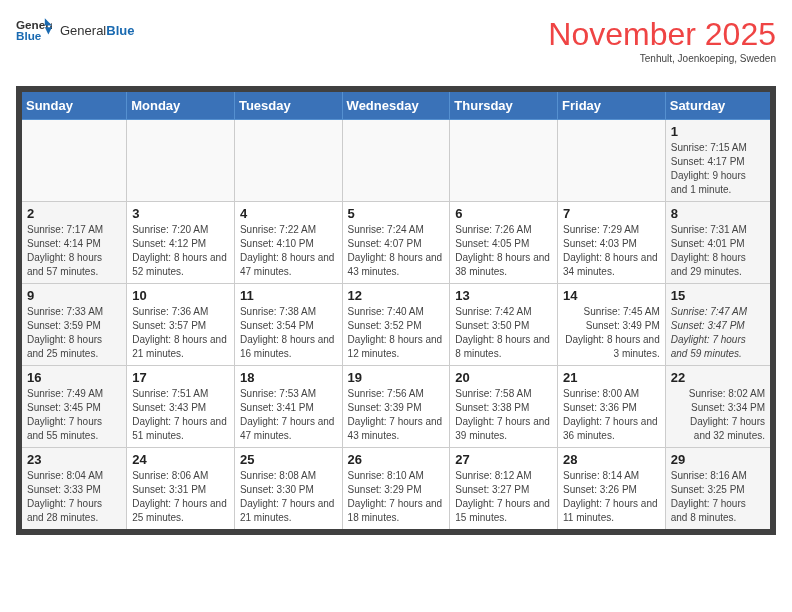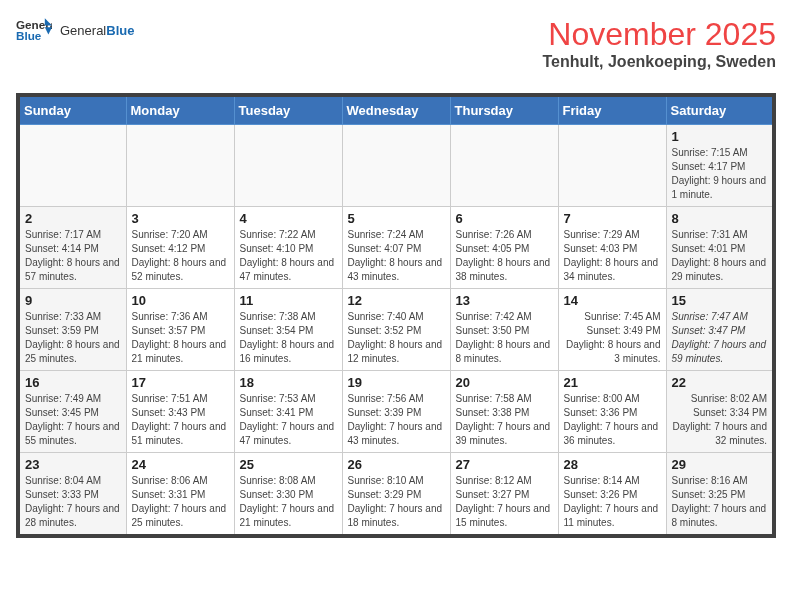--- a/index.html
+++ b/index.html
@@ -27,28 +27,27 @@
     }
     .title-area {
       text-align: right;
     }
     .month-title {
       font-size: 32px;
       font-weight: normal;
       color: #ef4444;
     }
     .location {
-      font-size: 16px;
+      font-size: 10px;
       color: #444;
-      font-weight: bold;
     }
     .calendar {
       width: 100%;
       border-collapse: collapse;
-      border: 4px solid #404040;
+      border: 6px solid #404040;
       margin-top: 22px;
     }
     .calendar th {
       background-color: #3a72b8;
       color: #fff;
       font-size: 13px;
       font-weight: bold;
       padding: 6px 4px;
       border: 1px solid #5590d0;
       text-align: left;

